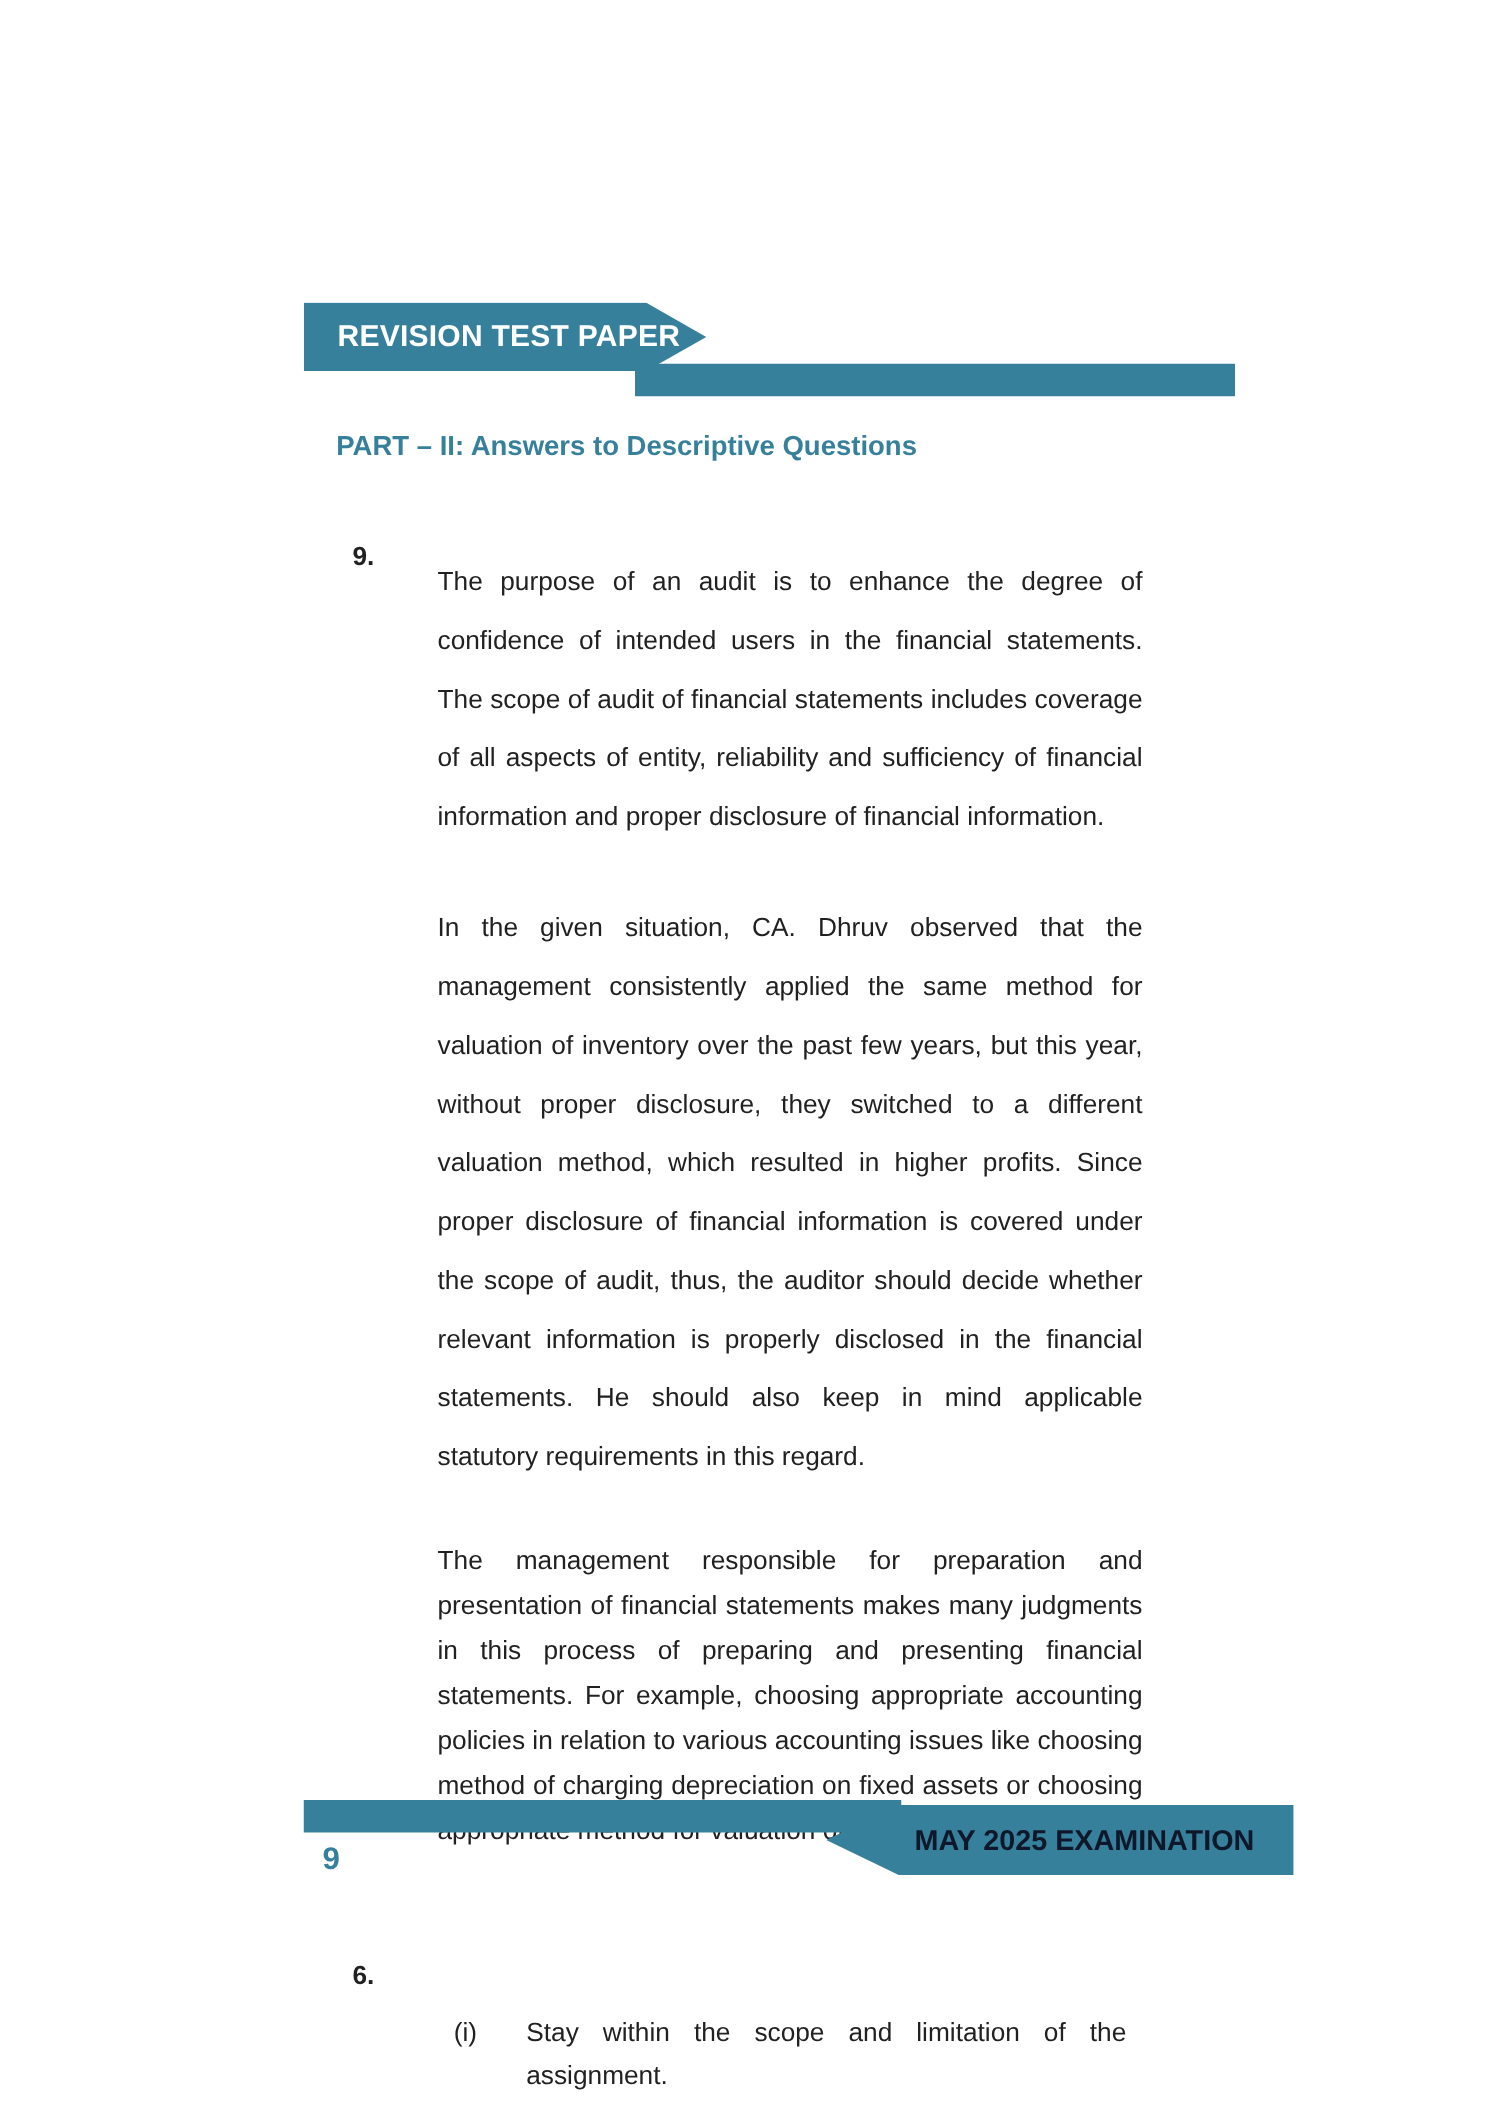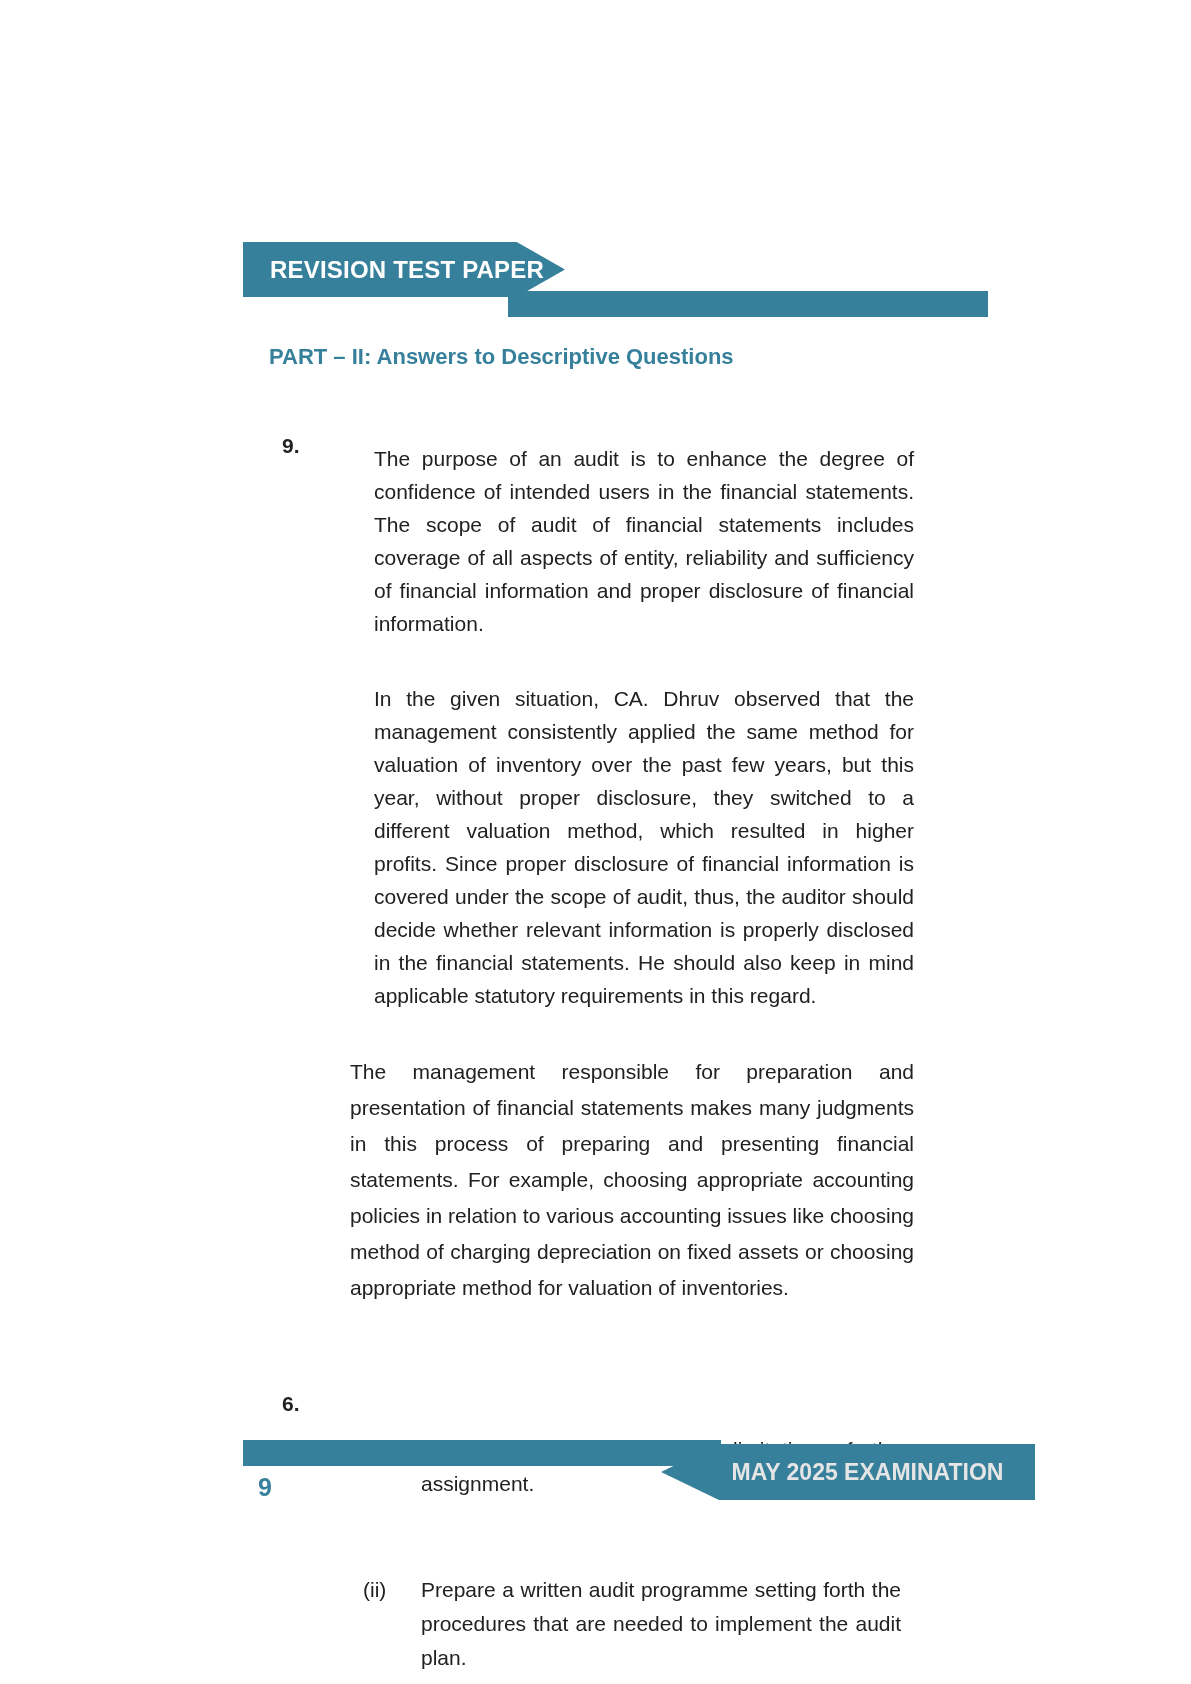--- a/index.html
+++ b/index.html
@@ -73,21 +73,21 @@
   .answer-num {
     flex: 0 0 55px;
     font-weight: bold;
     line-height: 33px;
   }
   .answer-text { flex: 1 1 auto; min-width: 0; }
   .answer-text p {
     text-align: justify;
     margin-bottom: 16px;
   }
-  p.lh-tight  { line-height: 33px; margin-left: 24px; }
+  p.lh-tight  { line-height: 47px; }
   p.lh-mid    { line-height: 36px; }
   p.lh-loose  { line-height: 38px; }
   .sub-item {
     display: flex;
     align-items: flex-start;
     margin-top: 20px;
   }
   .sub-marker {
     flex: 0 0 58px;
     line-height: 34px;
@@ -108,21 +108,21 @@
   .footer-banner {
     position: absolute;
     left: 635px; top: 1418px;
     width: 374px; height: 56px;
     background: var(--accent);
     clip-path: polygon(0 50%, 15.5% 0, 100% 0, 100% 100%, 15.5% 100%);
     display: flex; align-items: center; justify-content: center;
     z-index: 2;
   }
   .footer-banner span {
-    color: #e5e5e5;
+    color: #0f172a;
     font-weight: bold;
     font-size: 23px;
     padding-left: 52px;
     white-space: nowrap;
   }
   .page-number {
     position: absolute;
     left: 219px; top: 1434px;
     color: var(--accent);
     font-weight: bold;

